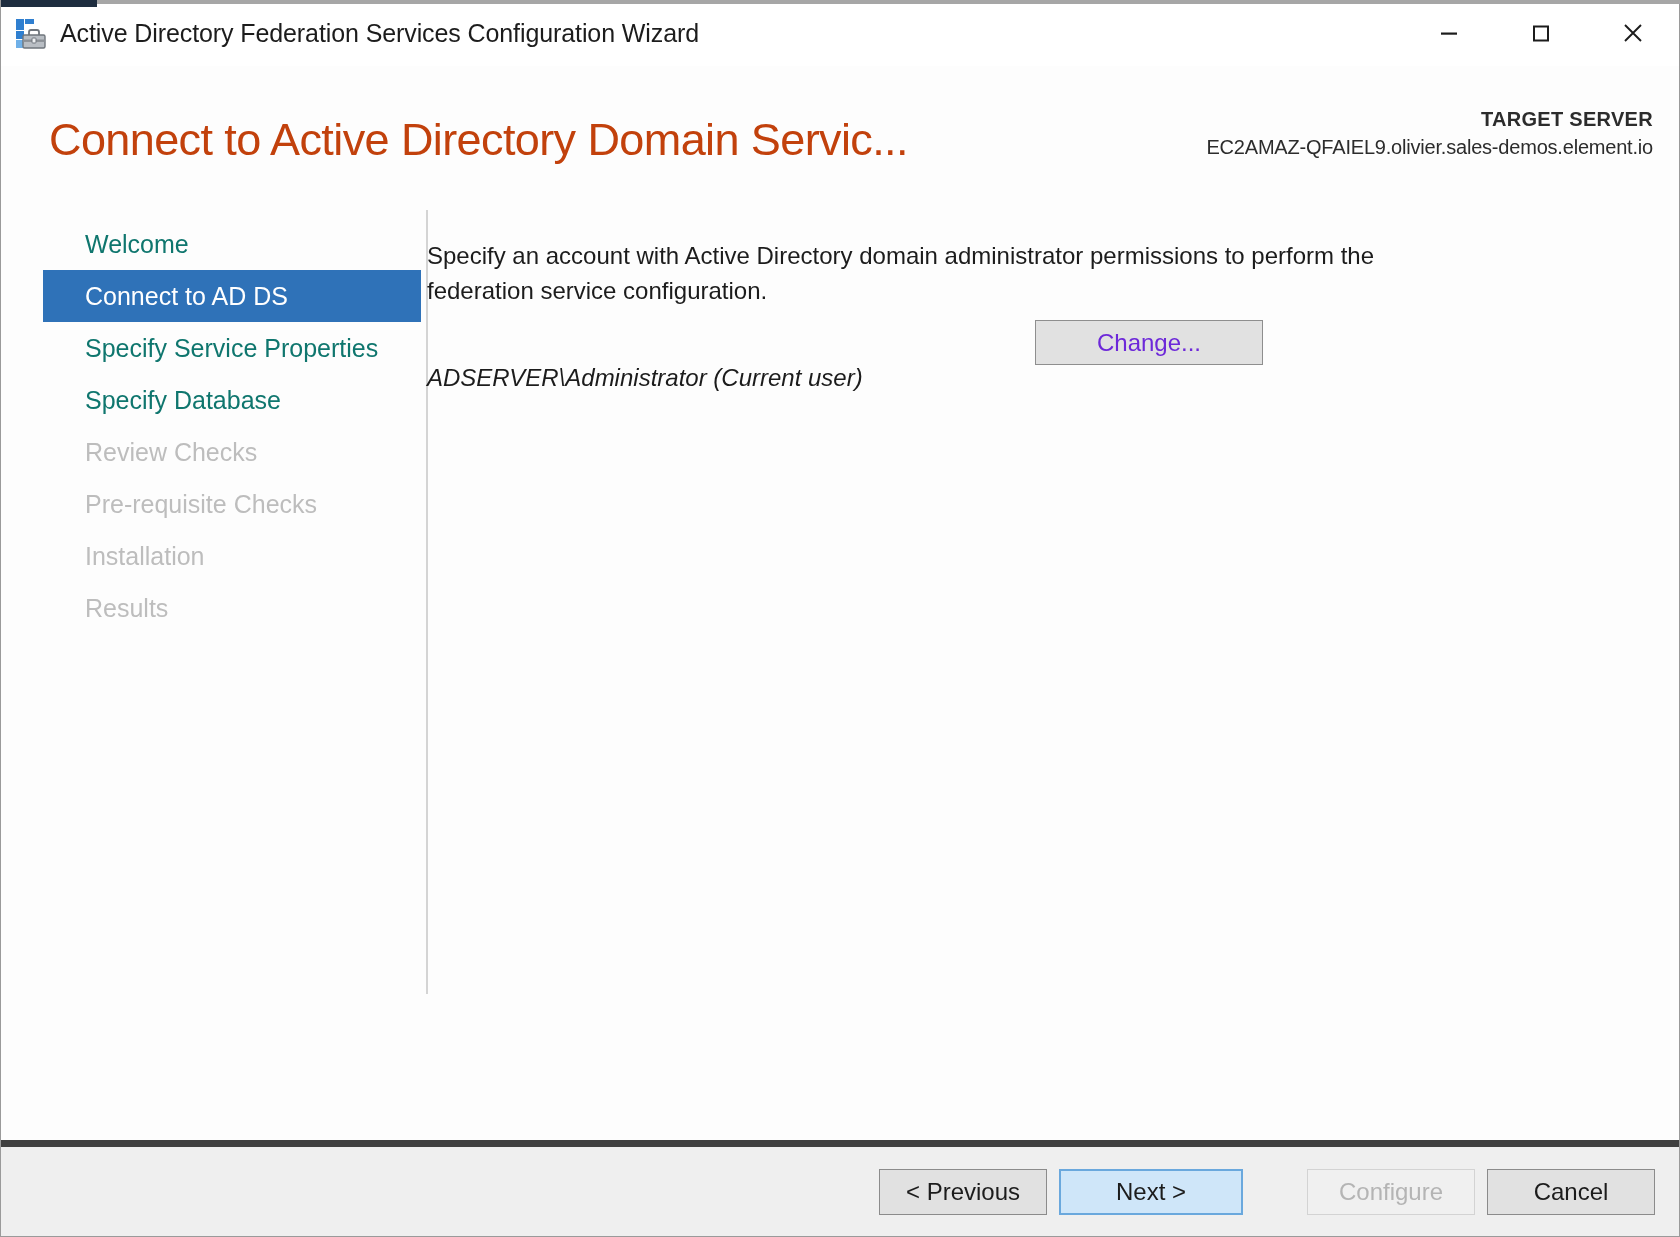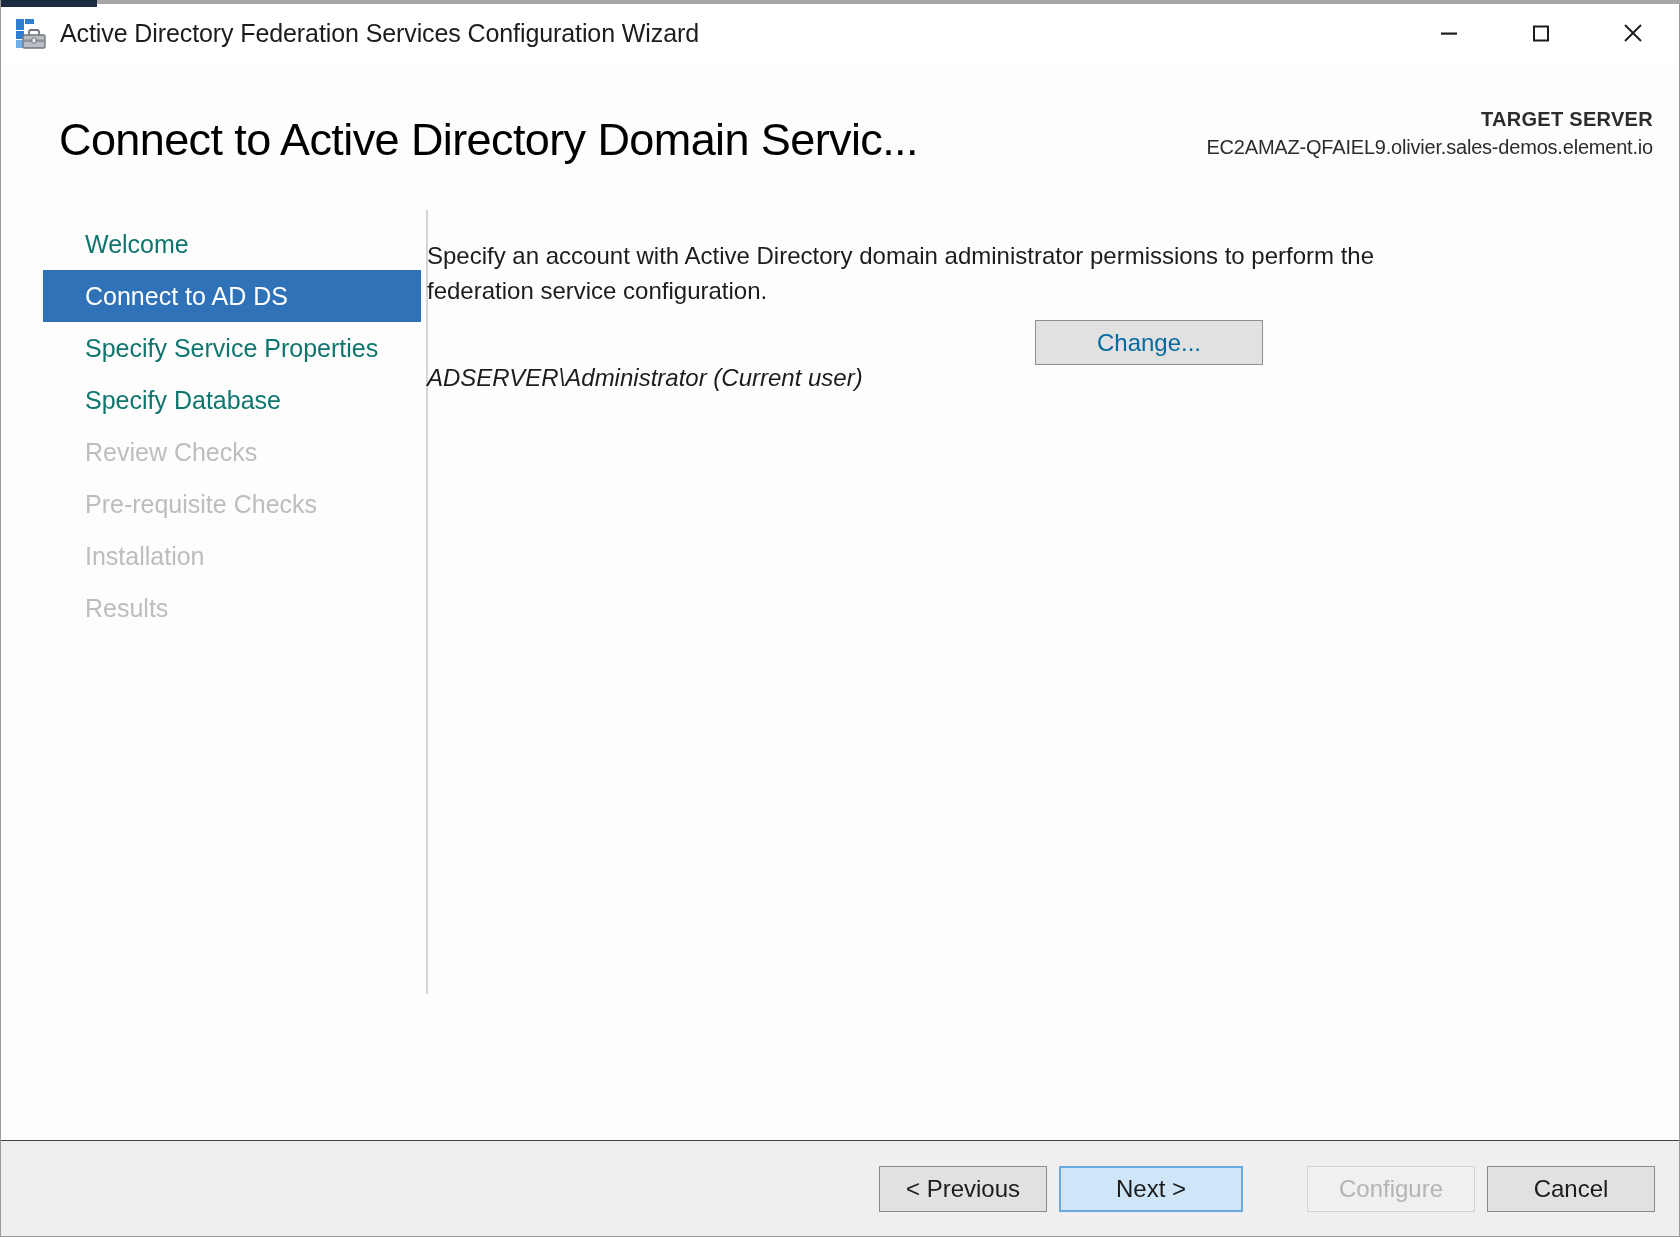--- a/index.html
+++ b/index.html
@@ -92,25 +92,25 @@
   
   #header {
     position: relative;
     height: 136px;
     min-height: 136px;
     padding: 0 24px 0 44px;
     box-sizing: border-box;
   }
   #page-title {
     position: absolute;
-    left: 58px;
+    left: 48px;
     top: 48px;
     font-size: 45px;
     font-weight: 400;
-    color: #000000;
+    color: #c2410c;
     letter-spacing: -0.6px;
     white-space: nowrap;
   }
   #target-server-block {
     position: absolute;
     right: 26px;
     top: 40px;
     text-align: right;
   }
   #target-server-label {
@@ -200,31 +200,31 @@
   #change-button {
     position: absolute;
     left: 652px;
     top: 118px;
     width: 228px;
     height: 45px;
     background: #e1e1e1;
     border: 1px solid #8e8e8e;
     font-size: 24px;
     font-family: "Liberation Sans", sans-serif;
-    color: #0369a1;
+    color: #6d28d9;
     cursor: default;
     padding: 0;
   }
 
   
   #footer {
     height: 96px;
     min-height: 96px;
     background: #efefef;
-    border-top: 1px solid #404040;
+    border-top: 7px solid #404040;
     display: flex;
     align-items: center;
     justify-content: flex-end;
     padding-right: 24px;
     box-sizing: border-box;
   }
   .footer-btn {
     height: 46px;
     font-size: 24px;
     font-family: "Liberation Sans", sans-serif;

